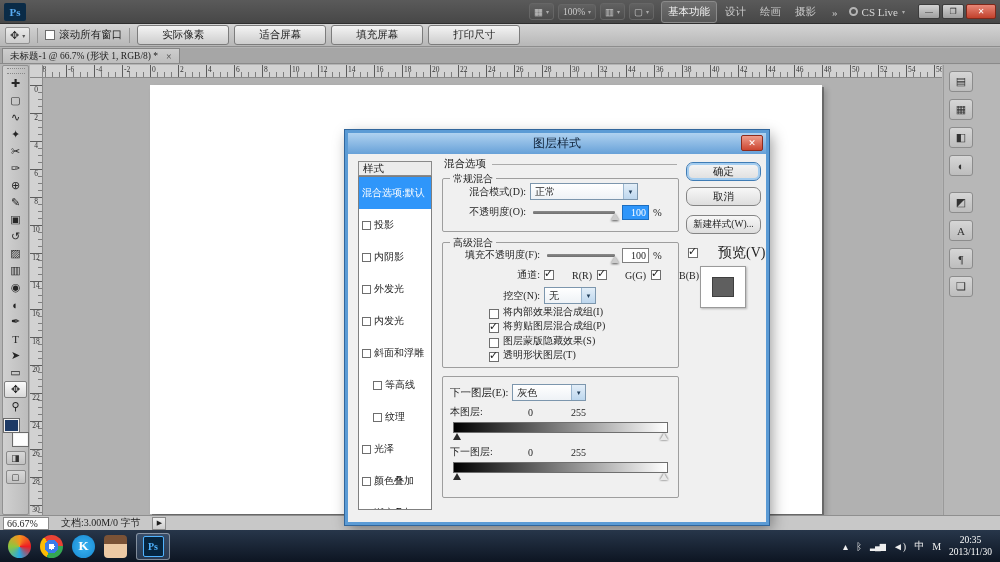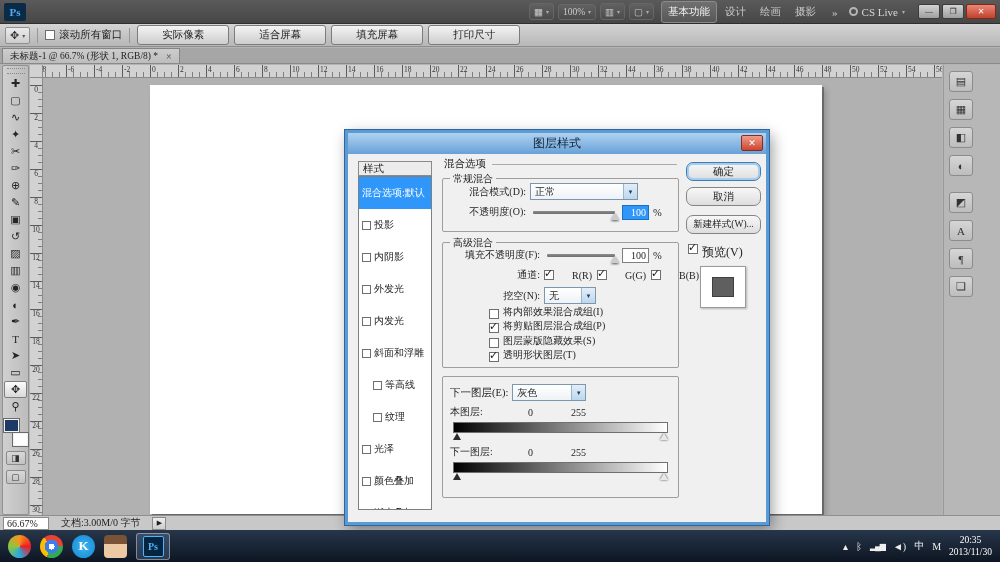--- a/index.html
+++ b/index.html
@@ -114,21 +114,21 @@
 .layer-lbl{width:58px}
 .num0{margin-left:20px}.num255{margin-left:38px}
 .grad-bar{position:relative;margin:3px 10px 12px;height:11px;border:1px solid #6f6f6f;background:linear-gradient(90deg,#000,#fff)}
 .bif{position:absolute;bottom:-8px;width:0;height:0;border-left:4px solid transparent;border-right:4px solid transparent;border-bottom:7px solid #2a2a2a}
 .bif.l{left:-1px}
 .bif.r{right:-1px;border-bottom-color:#e8e8e8;filter:drop-shadow(0 0 1px #444)}
 .dbtn{position:absolute;left:338px;width:75px;height:19px;border:1px solid #848484;border-radius:7px;background:linear-gradient(#f7f7f7,#dedede);display:flex;align-items:center;justify-content:center;font-size:10.5px;white-space:nowrap}
 .dbtn.ok{top:8px;border-color:#3f7cb5;box-shadow:0 0 0 2px #a4cdf0 inset}
 .dbtn.cancel{top:33px}
 .dbtn.newstyle{top:61px;font-size:9.5px}
-.preview-check{position:absolute;left:340px;top:90px;display:flex;gap:4px;font-size:12px}
+.preview-check{position:absolute;left:340px;top:90px;display:flex;align-items:center;gap:20px;font-size:14px}
 .preview-swatch{position:absolute;left:352px;top:112px;width:46px;height:42px;background:#fff;border:1px solid #9a9a9a;box-shadow:1px 1px 2px rgba(0,0,0,.25);display:flex;align-items:center;justify-content:center}
 .preview-inner{width:22px;height:20px;border:1px solid #3f3f3f;display:block}
 
 
 .taskbar{position:absolute;left:0;right:0;bottom:0;height:32px;background:linear-gradient(#27364a,#0d1522);display:flex;align-items:center;gap:9px;padding:0 8px;z-index:60}
 .tb-icon{width:23px;height:23px;border-radius:50%;flex:none}
 .start-orb{background:conic-gradient(#f7931e,#ed1c24,#27a9e1,#8dc63f,#f7931e)}
 .chrome{background:radial-gradient(circle at 50% 50%,#fff 0 3px,#3b7de9 3px 7px,rgba(0,0,0,0) 7px),conic-gradient(from -40deg,#ea4335 0 130deg,#34a853 130deg 245deg,#fbbc05 245deg 360deg)}
 .kugou{background:radial-gradient(circle,#39b4f3,#1787d0);color:#fff;font-weight:bold;display:flex;align-items:center;justify-content:center;font-size:13px}
 .avatar{border-radius:4px;background:linear-gradient(#7a5236 0 40%,#ecc9a4 40%)}

